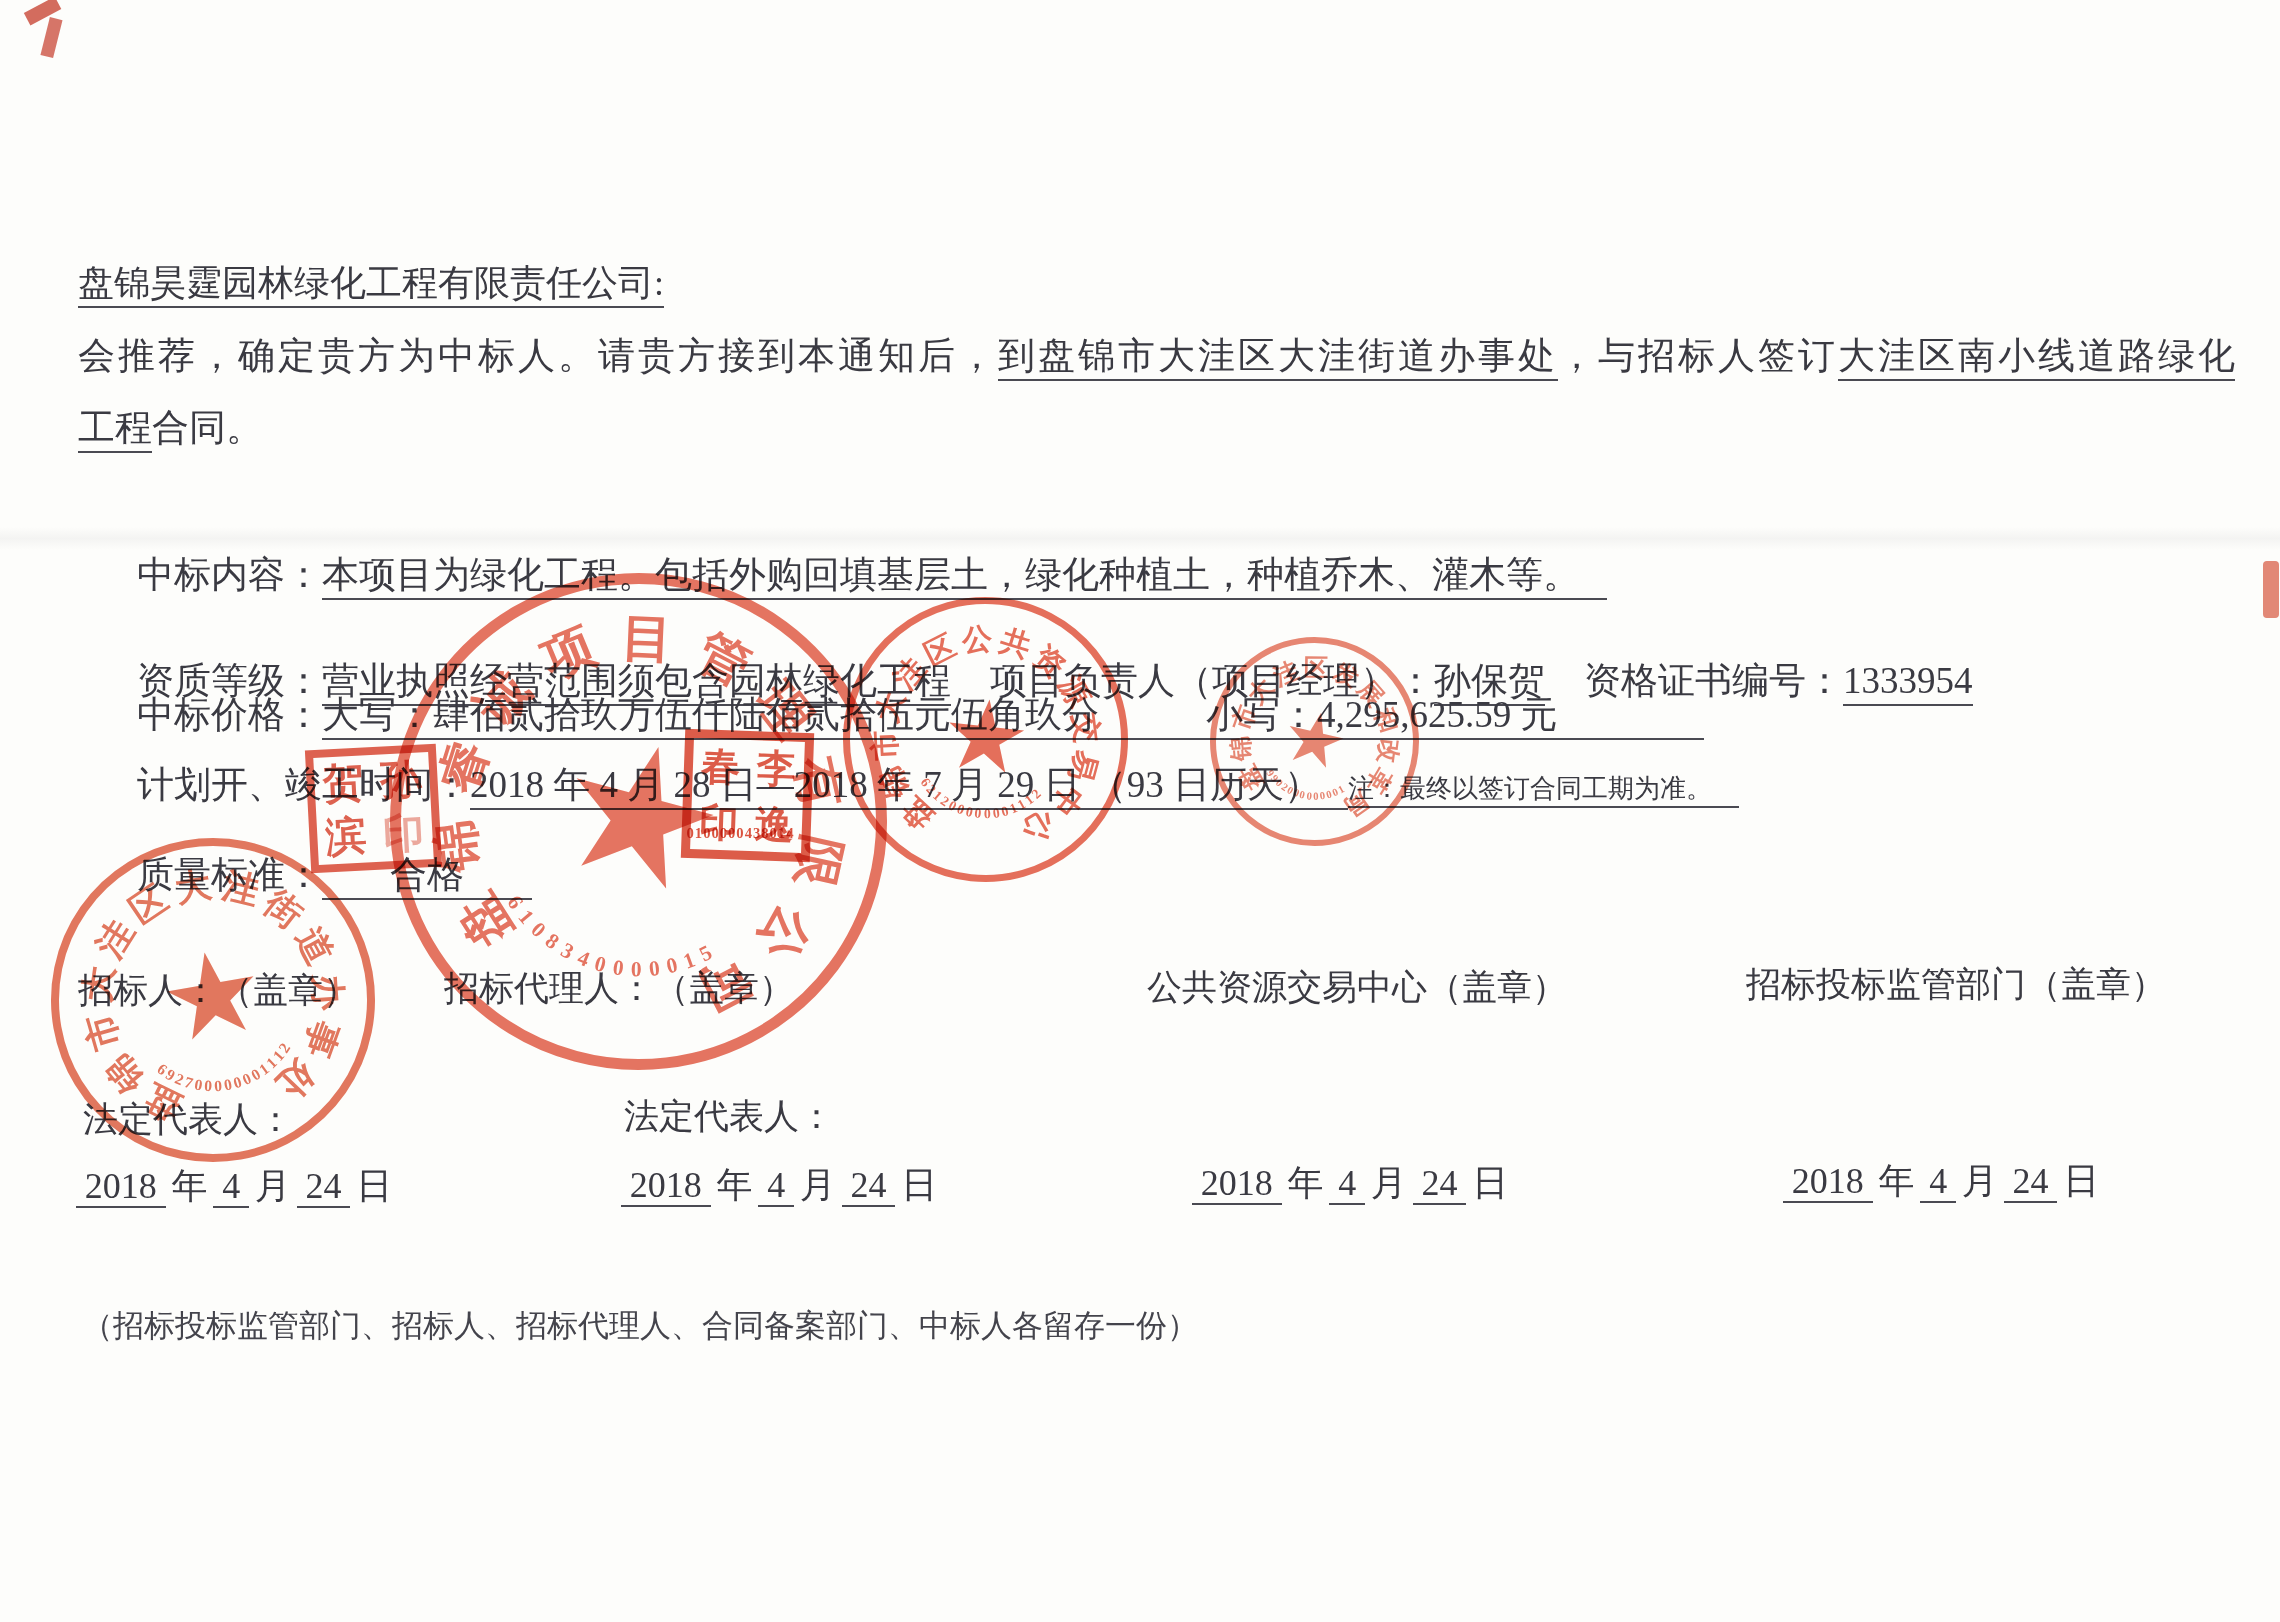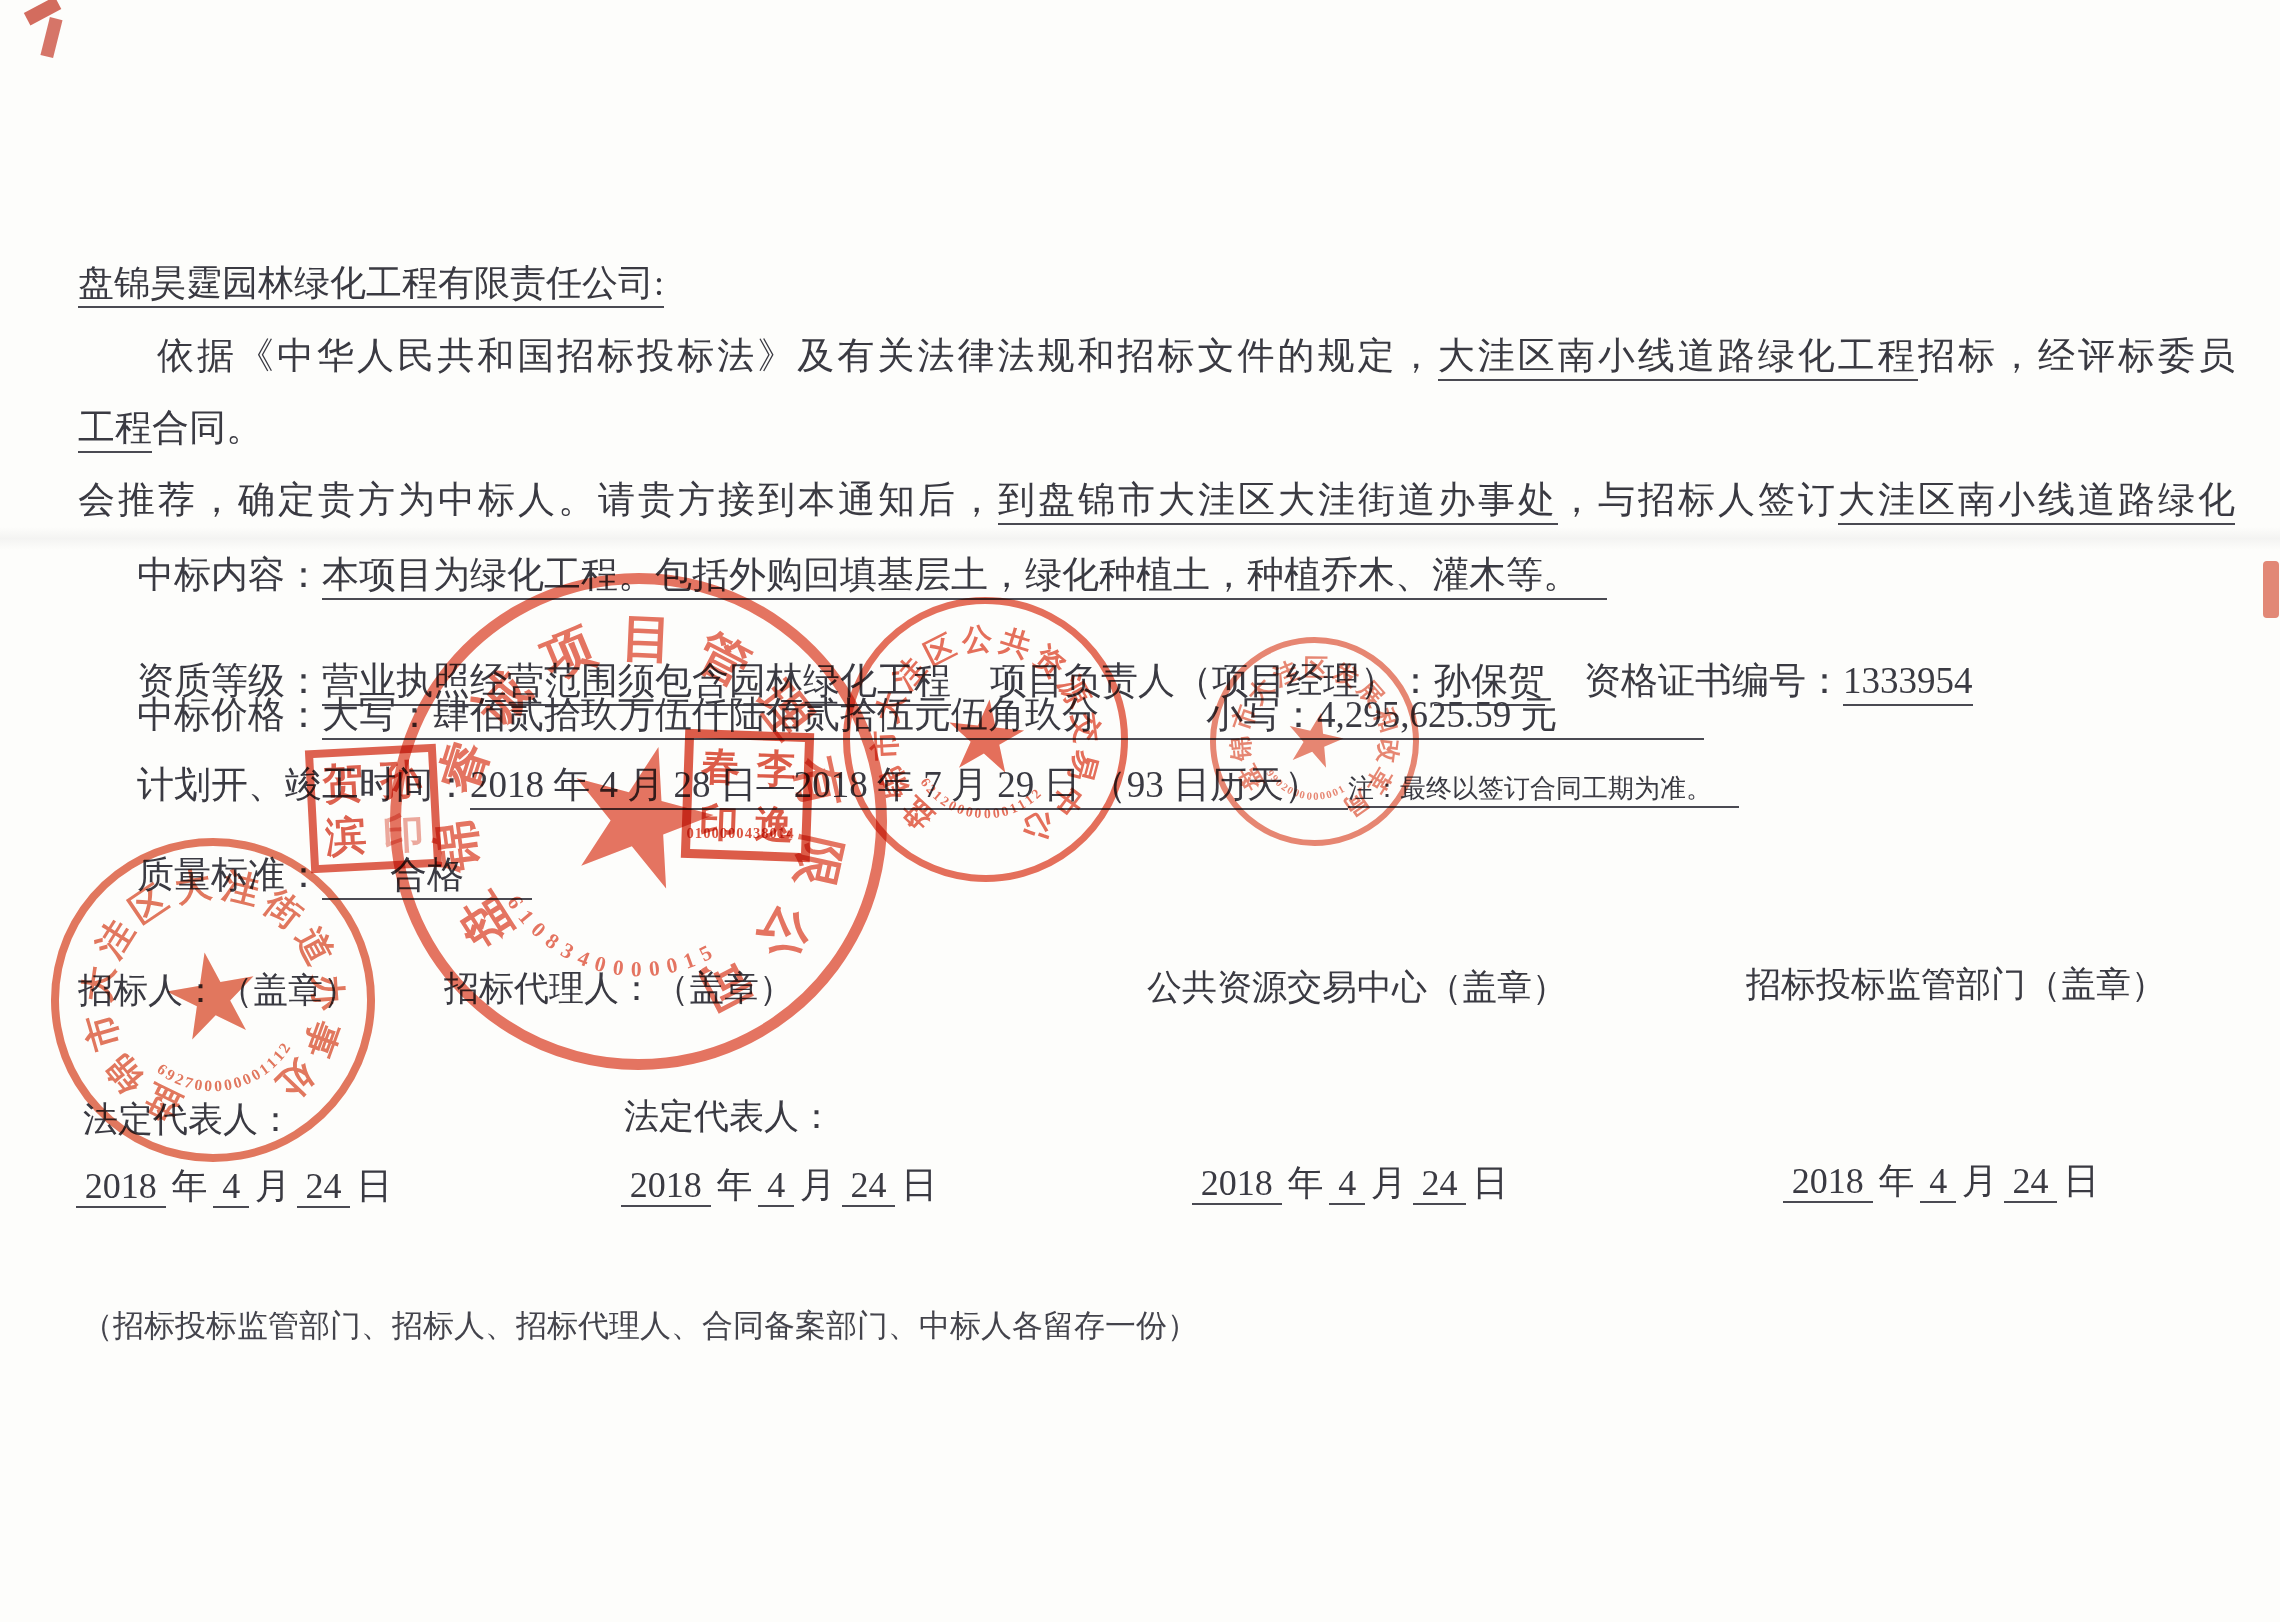--- a/index.html
+++ b/index.html
@@ -49,23 +49,22 @@
 <body>
 
 <div class="page">
 
 
   <div class="abs addressee">
     <span class="u">盘锦昊霆园林绿化工程有限责任公司:</span>
   </div>
 
   <div class="abs para">
-    <div class="line"><span class="indent"></span><span>依据《中华人民共和国招标投标法》及有关法律法规和招标文件的规定，</span><span class="u">大洼区南小线道路绿化工程</span><span>招标，经评标委员</span></div>
+    <div class="line"><span>会推荐，确定贵方为中标人。请贵方接到本通知后，</span><span class="u">到盘锦市大洼区大洼街道办事处</span><span>，与招标人签订</span><span class="u">大洼区南小线道路绿化</span></div>
     <div class="line last"><span class="u">工程</span><span>合同。</span></div>
-    <div class="line"><span>会推荐，确定贵方为中标人。请贵方接到本通知后，</span><span class="u">到盘锦市大洼区大洼街道办事处</span><span>，与招标人签订</span><span class="u">大洼区南小线道路绿化</span></div>
   </div>
 
   <div class="abs band"></div>
 
   <div class="field" style="top:550px;">
     <span>中标内容：</span><span class="u pad-r-sm">本项目为绿化工程。包括外购回填基层土，绿化种植土，种植乔木、灌木等。</span>
   </div>
 
   <div class="field" style="top:656px;">
     <span>资质等级：</span><span class="u">营业执照经营范围须包含园林绿化工程</span><span class="gap"></span><span>项目负责人（项目经理）：</span><span class="u">孙保贺</span><span class="gap"></span><span>资格证书编号：</span><span class="u">1333954</span>

